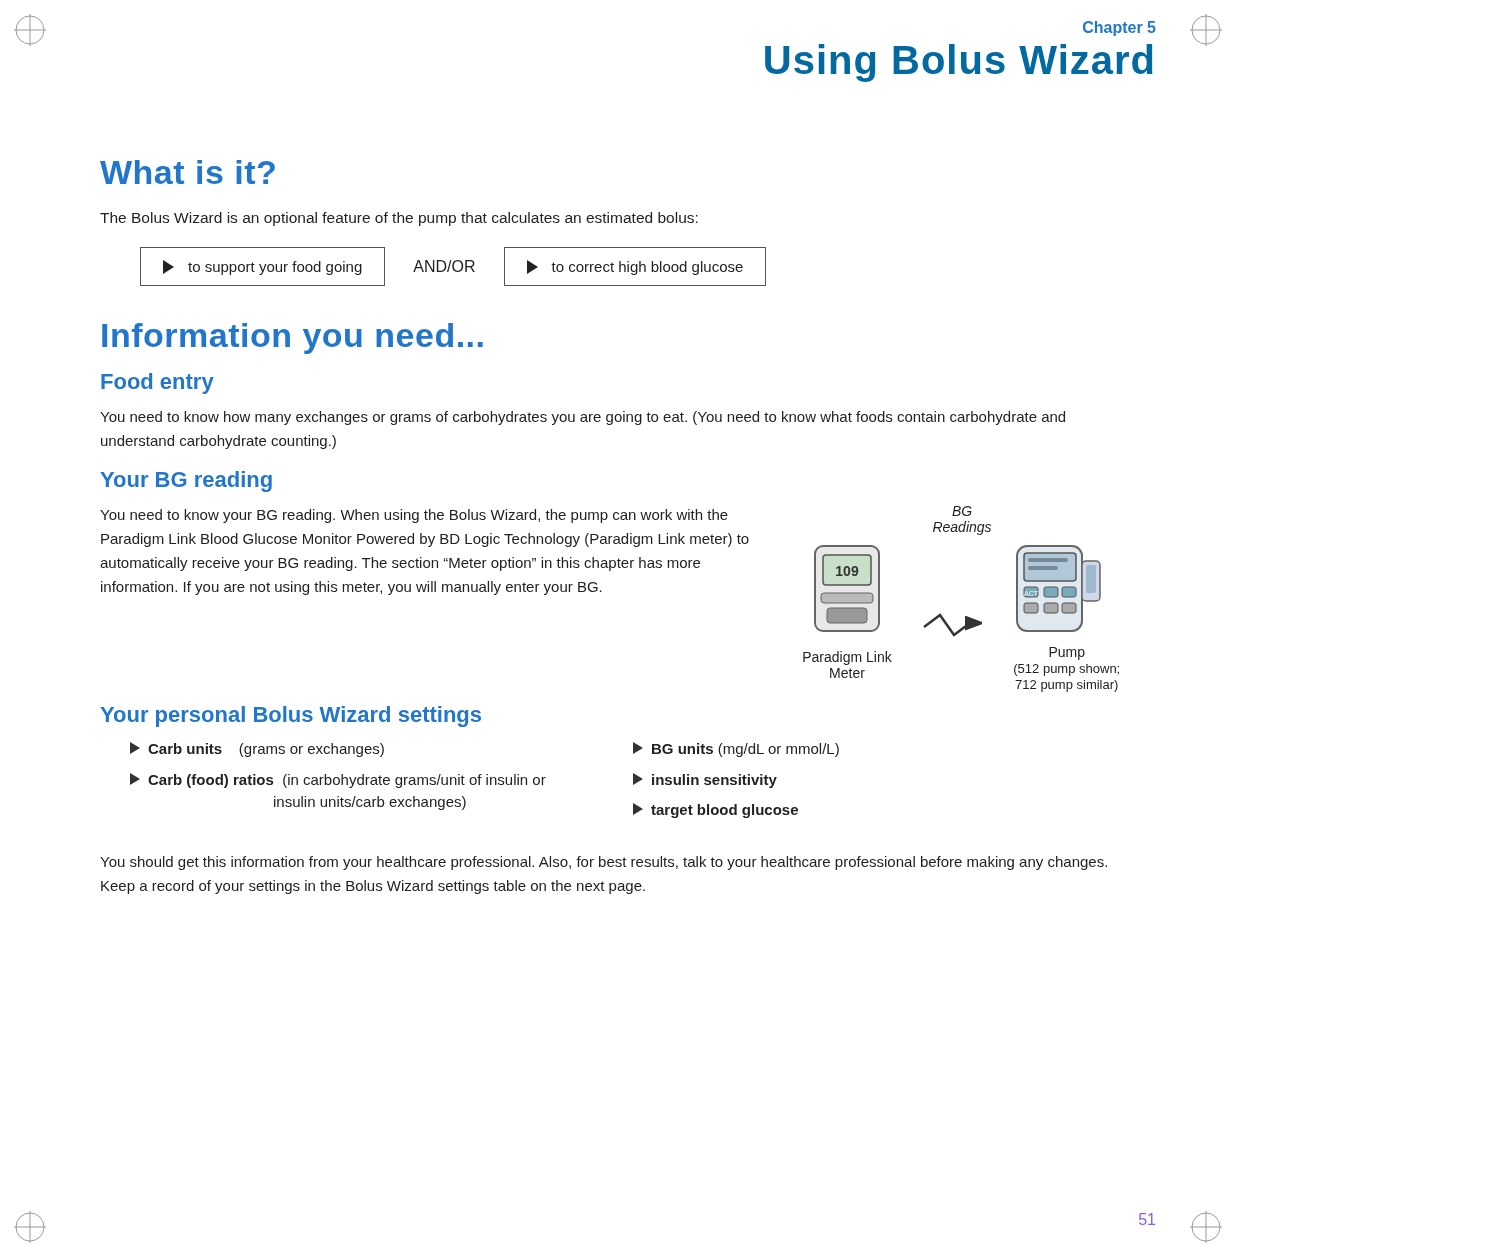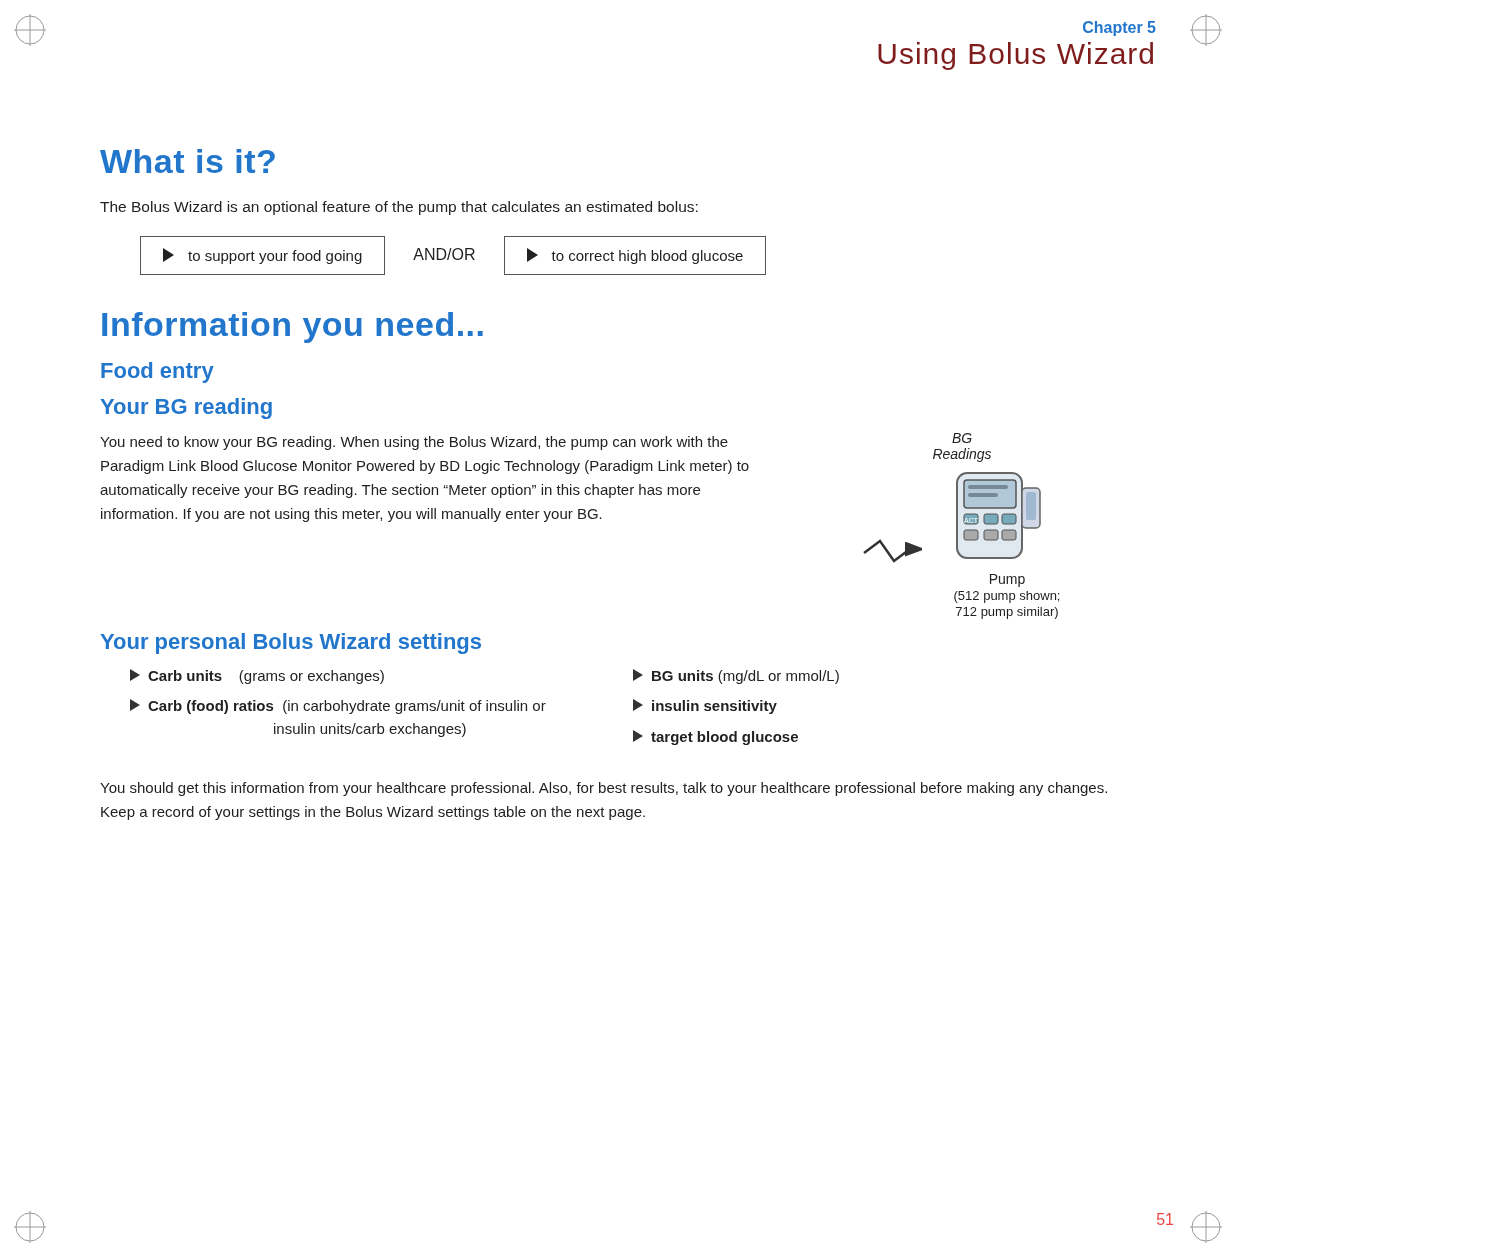--- a/index.html
+++ b/index.html
@@ -43,23 +43,23 @@
       border-bottom: none;
     }
     .chapter-label {
       font-size: 16px;
       font-weight: bold;
       color: #2277cc;
       display: block;
       line-height: 1.2;
     }
     .chapter-title {
-      font-size: 30px;
-      font-weight: normal;
-      color: #7f1d1d;
+      font-size: 40px;
+      font-weight: bold;
+      color: #0369a1;
       display: block;
       line-height: 1.15;
       letter-spacing: 1px;
     }
 
     
     .main-content {
       padding: 30px 20px 0 20px;
     }
 
@@ -224,23 +224,23 @@
       margin: 6px 0 6px 30px;
     }
     .col-bullets {
       flex: 1;
     }
 
     
     .page-number {
       position: absolute;
       bottom: 28px;
-      right: 62px;
+      right: 80px;
       font-size: 16px;
-      color: #ef4444;
+      color: #8b5cf6;
     }
 
     .info-section {
       margin-top: 10px;
     }
 
     .bottom-text {
       font-size: 15px;
       color: #222;
       line-height: 1.6;
@@ -300,31 +300,48 @@
       <div class="bolus-box">
         <span class="arrow-right"></span>
         <span>to correct high blood glucose</span>
       </div>
     </div>
 
     <h2 class="section-h2">Information you need...</h2>
 
     <div class="info-section">
       <h3 class="section-h3">Food entry</h3>
+      <p class="body-text">You need to know how many exchanges or grams of carbohydrates you are going to eat. (You need to know what foods contain carbohydrate and understand carbohydrate counting.)</p>
     </div>
 
     <div class="info-section">
       <h3 class="section-h3">Your BG reading</h3>
       <div class="bg-reading-section">
         <div class="bg-reading-text">
           <p class="body-text">You need to know your BG reading. When using the Bolus Wizard, the pump can work with the Paradigm Link Blood Glucose Monitor Powered by BD Logic Technology (Paradigm Link meter) to automatically receive your BG reading. The section “Meter option” in this chapter has more information. If you are not using this meter, you will manually enter your BG.</p>
         </div>
         <div class="figure-area">
           <div class="bg-readings-label">BG<br>Readings</div>
           <div class="figure-row">
+            <div class="fig-item">
+
+              <svg class="meter-device" viewBox="0 0 80 100">
+
+                <rect x="8" y="5" width="64" height="85" rx="8" ry="8" fill="#e8e8e8" stroke="#666" stroke-width="2"></rect>
+
+                <rect x="16" y="14" width="48" height="30" rx="3" fill="#c8dfc8" stroke="#555" stroke-width="1.5"></rect>
+
+                <text x="40" y="35" text-anchor="middle" font-size="14" font-weight="bold" fill="#333">109</text>
+
+                <rect x="14" y="52" width="52" height="10" rx="3" fill="#bbb" stroke="#666" stroke-width="1"></rect>
+
+                <rect x="20" y="67" width="40" height="15" rx="3" fill="#999" stroke="#666" stroke-width="1"></rect>
+              </svg>
+              <div class="fig-caption">Paradigm Link<br>Meter</div>
+            </div>
 
             <svg class="arrow-svg" viewBox="0 0 60 40">
               <defs>
                 <marker id="arrowhead" markerWidth="8" markerHeight="8" refX="6" refY="3" orient="auto">
                   <polygon points="0 0, 8 3, 0 6" fill="#333"></polygon>
                 </marker>
               </defs>
 
               <polyline points="2,20 18,8 32,28 48,16 58,16" fill="none" stroke="#333" stroke-width="2.5" marker-end="url(#arrowhead)"></polyline>
             </svg>

